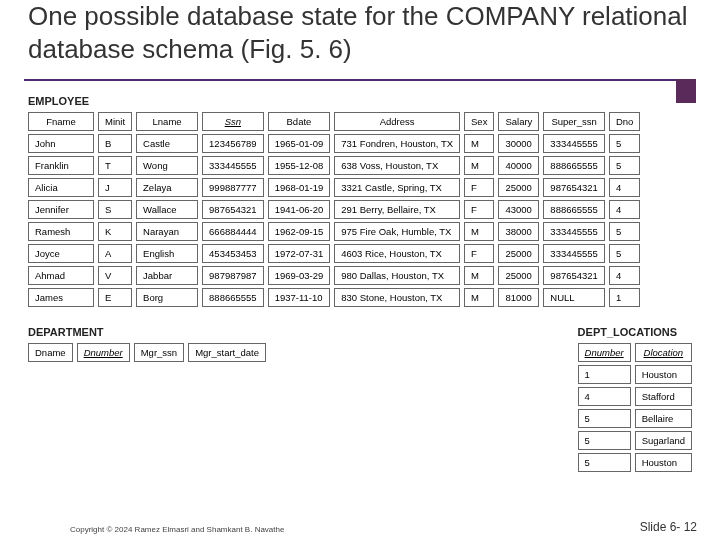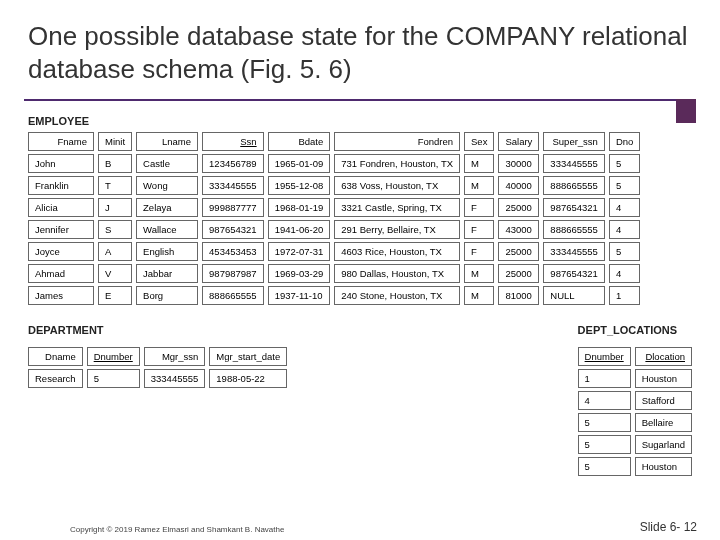--- a/index.html
+++ b/index.html
@@ -8,21 +8,21 @@
     font-family: Arial, Helvetica, sans-serif;
     width: 720px;
     height: 540px;
     background: #fff;
     position: relative;
     overflow: hidden;
   }
   .title {
     font-size: 26px;
     color: #333;
-    padding: 20px 0 0 28px;
+    padding: 0 0 0 28px;
     line-height: 1.25;
   }
   .content-wrap {
     position: relative;
     margin: 14px 24px 0 24px;
     border-top: 2px solid #4e2a6e;
     padding-top: 10px;
   }
   .accent-bar {
     position: absolute;
@@ -45,24 +45,25 @@
   }
   th, td {
     border: 1px solid #666;
     padding: 3px 6px;
     text-align: left;
     background: #fff;
     white-space: nowrap;
   }
   th {
     font-weight: normal;
-    text-align: right;
+    text-align: center;
   }
   th.underline {
     text-decoration: underline;
+    font-style: italic;
   }
   .row-tables {
     display: flex;
     gap: 34px;
     align-items: flex-start;
   }
   .footer-left {
     position: absolute;
     bottom: 6px;
     left: 70px;
@@ -71,40 +72,40 @@
   }
   .footer-right {
     position: absolute;
     bottom: 6px;
     right: 23px;
     font-size: 12px;
     color: #333;
   }
   .emp-table td:nth-child(1){width:52px}
   .emp-table td:nth-child(3){width:48px}
-  .dept-table, .loc-table { margin-top: 8px; }
+  .dept-table, .loc-table { margin-top: 2px; }
 </style>
 </head>
 <body>
 
 <div class="title">One possible database state for the COMPANY relational database schema (Fig. 5. 6)</div>
 
 <div class="content-wrap">
   <div class="accent-bar"></div>
 
   <div class="table-label">EMPLOYEE</div>
   <table class="emp-table">
     <thead>
         <tr id="emp-head">
           <th>Fname</th>
           <th>Minit</th>
           <th>Lname</th>
           <th class="underline">Ssn</th>
           <th>Bdate</th>
-          <th>Fondren</th>
+          <th>Address</th>
           <th>Sex</th>
           <th>Salary</th>
           <th>Super_ssn</th>
           <th>Dno</th>
         </tr>
       </thead>
     <tbody id="emp-body">
         <tr>
           <td>John</td>
           <td>B</td>
@@ -147,20 +148,32 @@
           <td>Wallace</td>
           <td>987654321</td>
           <td>1941-06-20</td>
           <td>291 Berry, Bellaire, TX</td>
           <td>F</td>
           <td>43000</td>
           <td>888665555</td>
           <td>4</td>
         </tr>
         <tr>
+          <td>Ramesh</td>
+          <td>K</td>
+          <td>Narayan</td>
+          <td>666884444</td>
+          <td>1962-09-15</td>
+          <td>975 Fire Oak, Humble, TX</td>
+          <td>M</td>
+          <td>38000</td>
+          <td>333445555</td>
+          <td>5</td>
+        </tr>
+        <tr>
           <td>Joyce</td>
           <td>A</td>
           <td>English</td>
           <td>453453453</td>
           <td>1972-07-31</td>
           <td>4603 Rice, Houston, TX</td>
           <td>F</td>
           <td>25000</td>
           <td>333445555</td>
           <td>5</td>
@@ -176,21 +189,21 @@
           <td>25000</td>
           <td>987654321</td>
           <td>4</td>
         </tr>
         <tr>
           <td>James</td>
           <td>E</td>
           <td>Borg</td>
           <td>888665555</td>
           <td>1937-11-10</td>
-          <td>240 Stone, Houston, TX</td>
+          <td>830 Stone, Houston, TX</td>
           <td>M</td>
           <td>81000</td>
           <td>NULL</td>
           <td>1</td>
         </tr>
       </tbody>
   </table>
 
   <div class="row-tables" style="margin-top:12px">
     <div>
@@ -198,26 +211,20 @@
       <table class="dept-table">
         <thead>
             <tr id="dept-head">
               <th>Dname</th>
               <th class="underline">Dnumber</th>
               <th>Mgr_ssn</th>
               <th>Mgr_start_date</th>
             </tr>
           </thead>
         <tbody id="dept-body">
-            <tr>
-              <td>Research</td>
-              <td>5</td>
-              <td>333445555</td>
-              <td>1988-05-22</td>
-            </tr>
           </tbody>
       </table>
     </div>
     <div style="margin-left:auto">
       <div class="table-label">DEPT_LOCATIONS</div>
       <table class="loc-table">
         <thead>
             <tr id="loc-head">
               <th class="underline">Dnumber</th>
               <th class="underline">Dlocation</th>
@@ -243,14 +250,14 @@
             <tr>
               <td>5</td>
               <td>Houston</td>
             </tr>
           </tbody>
       </table>
     </div>
   </div>
 </div>
 
-<div class="footer-left">Copyright © 2019 Ramez Elmasri and Shamkant B. Navathe</div>
+<div class="footer-left">Copyright © 2024 Ramez Elmasri and Shamkant B. Navathe</div>
 <div class="footer-right">Slide 6- 12</div>
 
 </body></html>

